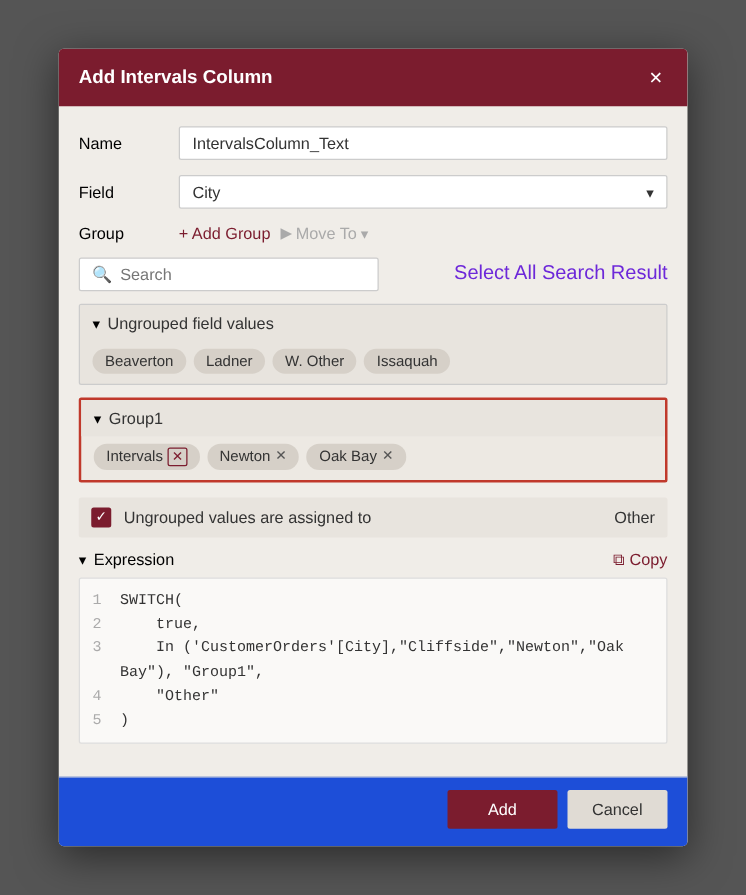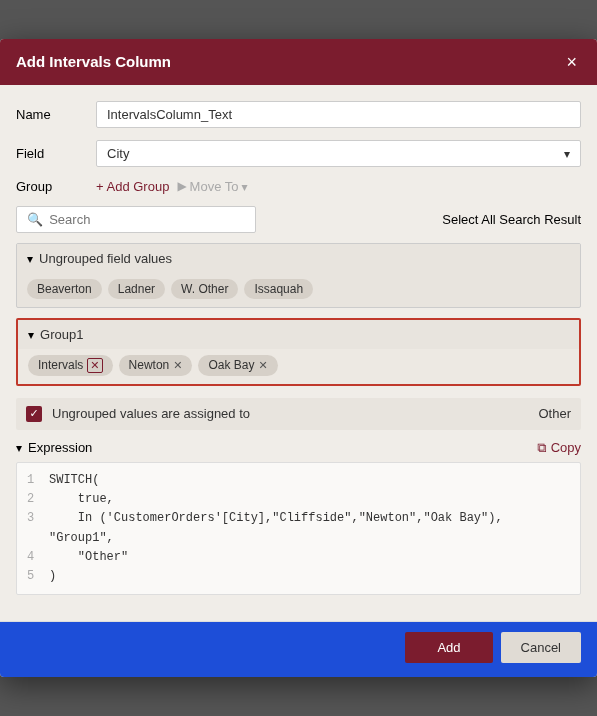--- a/index.html
+++ b/index.html
@@ -6,21 +6,21 @@
     body {
       background: #555;
       display: flex;
       align-items: center;
       justify-content: center;
       min-height: 100vh;
       font-family: 'Segoe UI', sans-serif;
       font-size: 13px;
     }
     .dialog {
-      width: 597px;
+      width: 503px;
       background: #f0ede8;
       border-radius: 4px;
       overflow: hidden;
       box-shadow: 0 8px 32px rgba(0,0,0,0.5);
     }
     .dialog-header {
       background: #7b1c2e;
       color: white;
       padding: 12px 16px;
       display: flex;
@@ -113,22 +113,22 @@
     }
     .search-input {
       border: none;
       outline: none;
       font-size: 13px;
       color: #666;
       width: 100%;
       background: transparent;
     }
     .select-all-link {
-      color: #000000;
-      font-size: 13px;
+      color: #6d28d9;
+      font-size: 16px;
       cursor: pointer;
       margin-left: auto;
     }
     .values-section {
       background: #e8e4de;
       border: 1px solid #ccc;
       border-radius: 2px;
       margin-bottom: 10px;
       overflow: hidden;
     }

